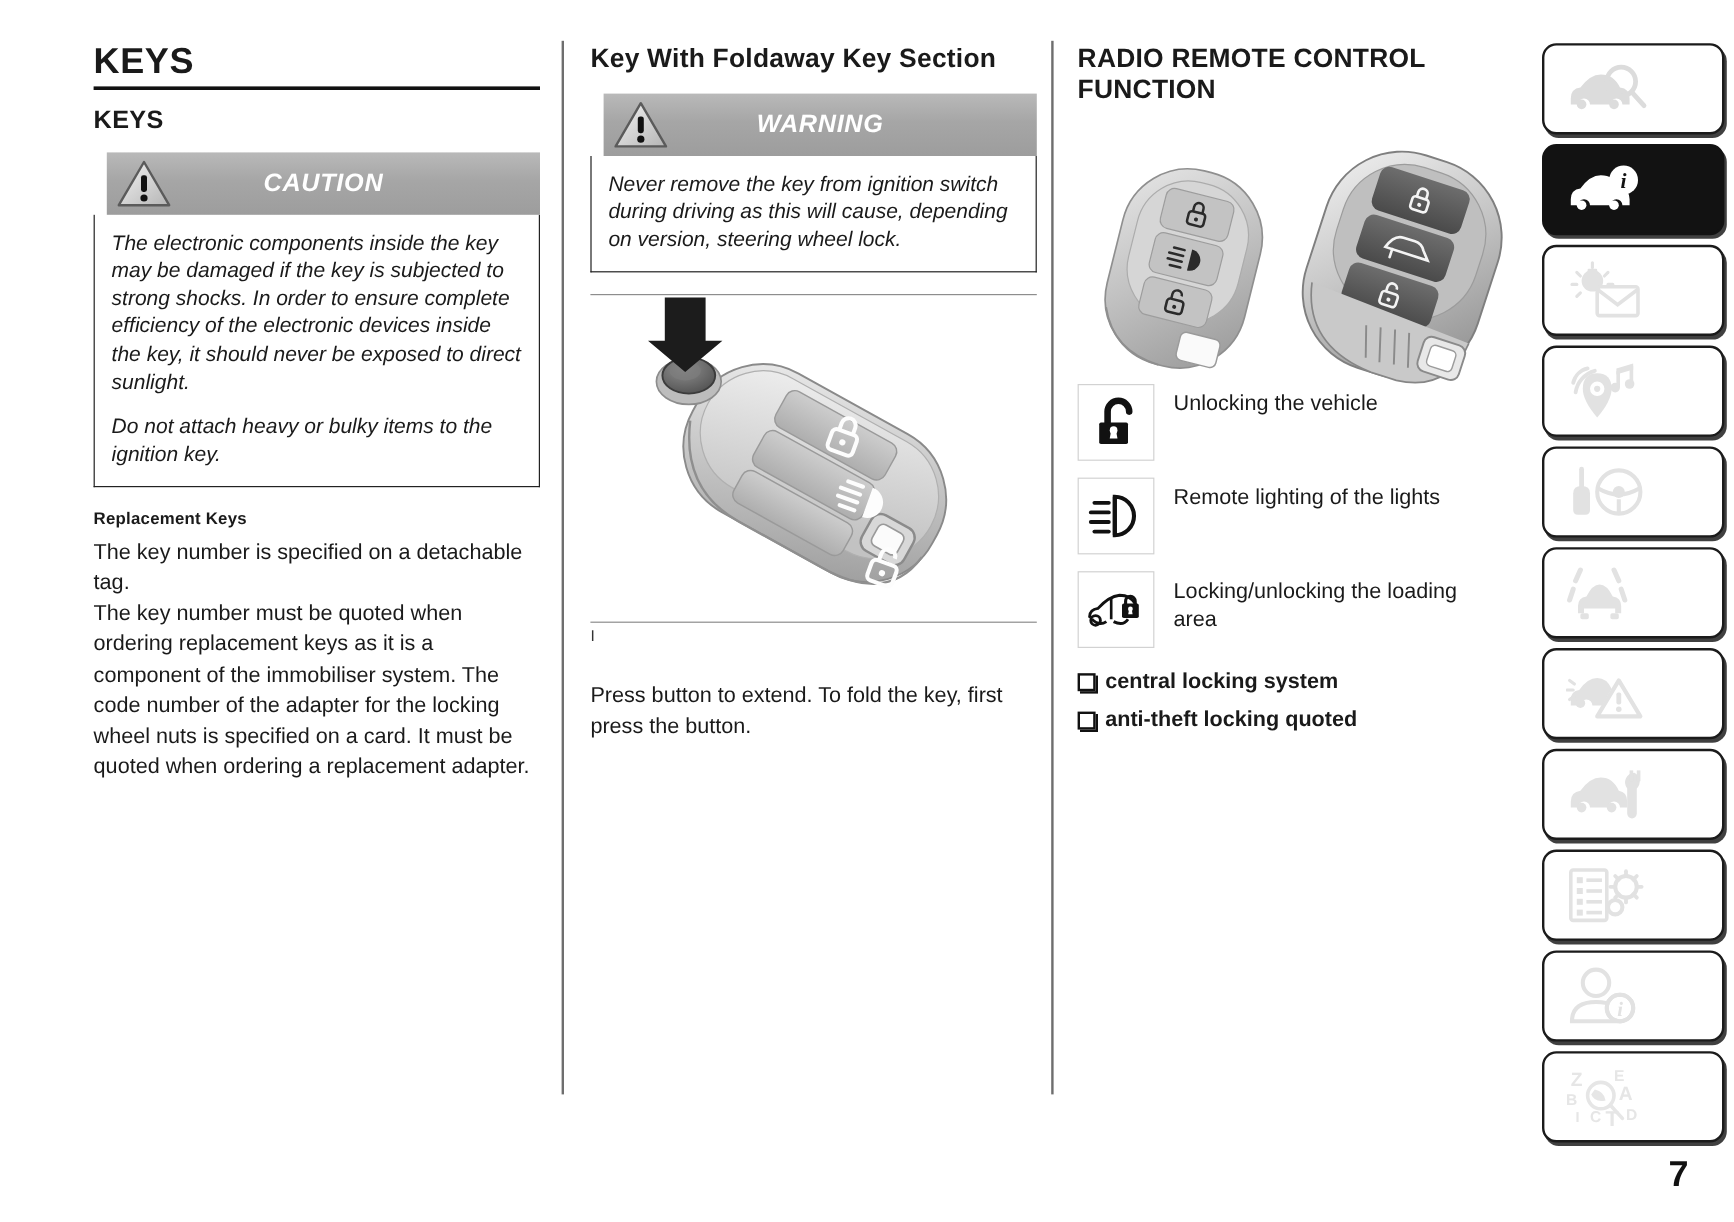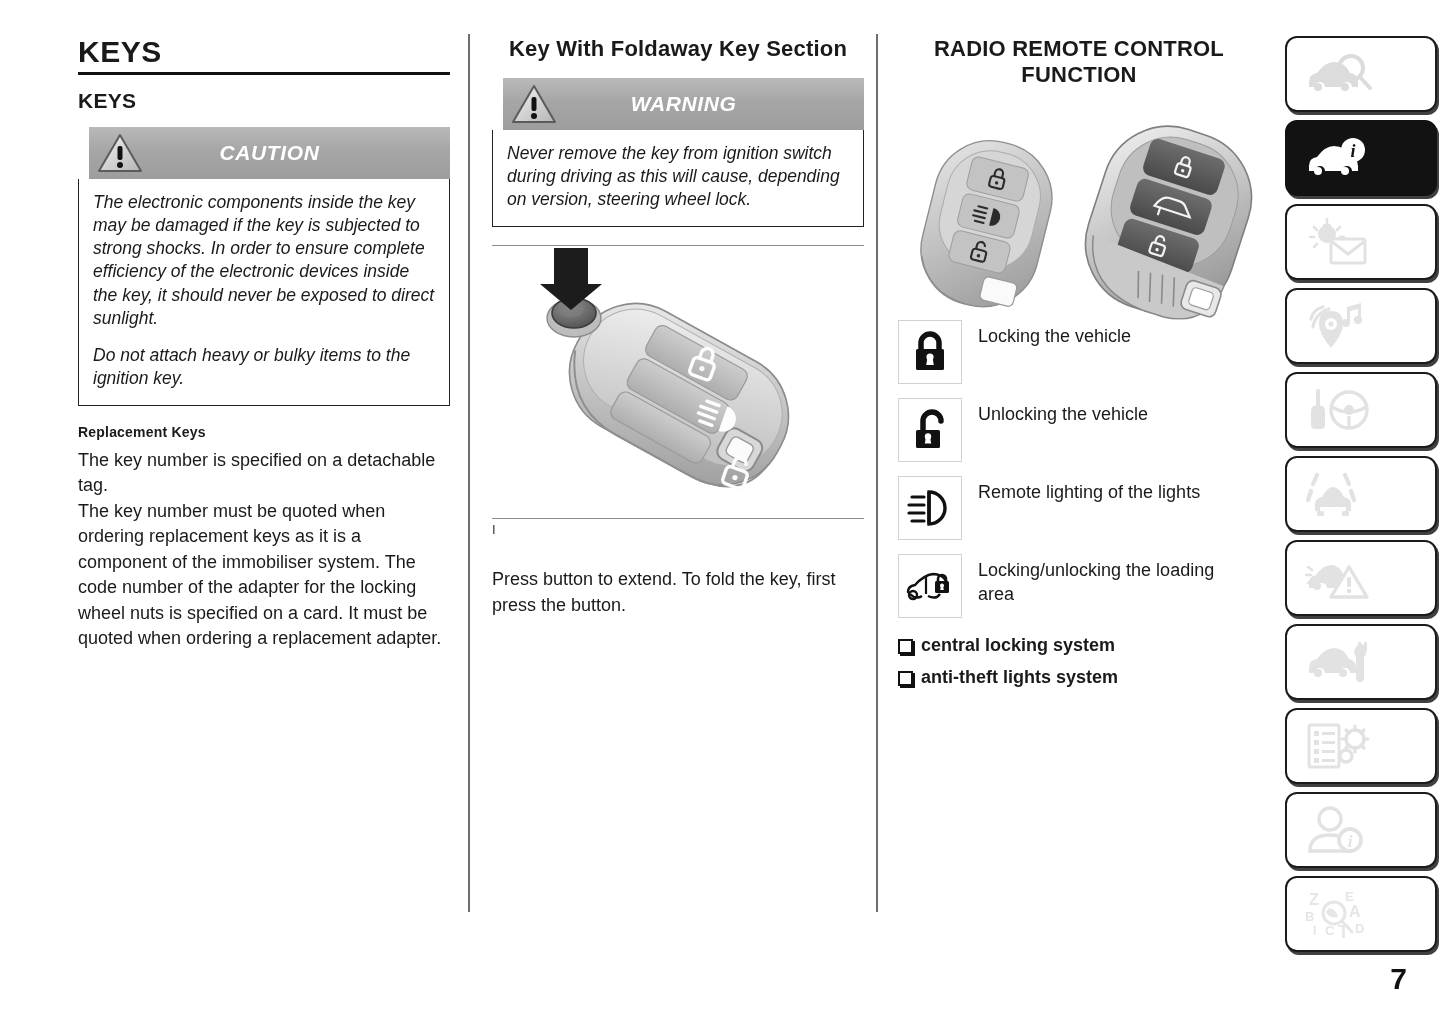--- a/index.html
+++ b/index.html
@@ -28,21 +28,20 @@
     font-size:30px;font-weight:bold;letter-spacing:0.5px;
     margin:0 0 4px 0;line-height:1.05;
   }
   .rule{border-bottom:3px solid #111;margin:2px 0 14px 0;}
   h2.section{
     font-size:21px;font-weight:bold;margin:0 0 14px 0;letter-spacing:0.3px;
   }
   h2.coltitle{
     font-size:22px;font-weight:bold;margin:0 0 16px 0;line-height:1.18;
     letter-spacing:0.2px;
-    text-align:center;
   }
   h3.sub{
     font-size:14px;font-weight:bold;margin:18px 0 8px 0;letter-spacing:0.2px;
   }
 
   
   .alert-bar{
     height:52px;position:relative;
     background:linear-gradient(to bottom,#b9b9b9 0%,#a6a6a6 45%,#9d9d9d 100%);
     display:flex;align-items:center;justify-content:center;margin-left:11px;
@@ -315,31 +314,20 @@
             <g transform="translate(85,130)">
               <rect x="-7" y="-2" width="14" height="11" rx="2.6"></rect>
                 <path d="M-4 -2 v-4 a4 4 0 0 1 8 0"></path>
               <circle cx="0" cy="4" r="1.7" fill="#f3f3f3" stroke="none"></circle>
             </g>
           </g>
         </g>
       </svg>
     </div>
 
-    <div class="legend-row">
-      <div class="legend-box">
-        <svg width="40" height="44" viewBox="0 0 40 44">
-          <path d="M11 19 v-6 a9 9 0 0 1 18 0 v6" fill="none" stroke="#111" stroke-width="5.5"></path>
-          <rect x="6" y="19" width="28" height="21" rx="1.5" fill="#111"></rect>
-          <circle cx="20" cy="27" r="3.6" fill="#fff"></circle>
-          <path d="M17.6 27 h4.8 l1.4 8 h-7.6 z" fill="#fff"></path>
-        </svg>
-      </div>
-      <div class="legend-text">Locking the vehicle</div>
-    </div>
 
     <div class="legend-row">
       <div class="legend-box">
         <svg width="40" height="44" viewBox="0 0 40 44">
           <path d="M13 22 v-9 a9 9 0 0 1 18 0" fill="none" stroke="#111" stroke-width="5.5" stroke-linecap="round"></path>
           <rect x="6" y="22" width="24" height="18" rx="1.5" fill="#111"></rect>
           <circle cx="18" cy="28.5" r="3.2" fill="#fff"></circle>
           <path d="M16 28.5 h4 l1.2 7 h-6.4 z" fill="#fff"></path>
         </svg>
       </div>
@@ -379,21 +367,21 @@
       <div class="legend-text">Locking/unlocking the loading area</div>
     </div>
 
 
     <div class="bullet-row">
       <span class="bullet-sq"></span>
       <span class="bullet-text">central locking system</span>
     </div>
     <div class="bullet-row">
       <span class="bullet-sq"></span>
-      <span class="bullet-text">anti-theft lights system</span>
+      <span class="bullet-text">anti-theft locking quoted</span>
     </div>
   </div>
 
   <div class="tab-rail">
 
     <div class="tab">
       <span>
         <svg width="68" height="48" viewBox="0 0 68 48">
           <g fill="#dcdcdc">
             <path d="M4 32 q0 -8 8 -9 q8 -11 17 -11 q11 0 16 11 q8 1 8 9 v5 h-6 a5 5 0 0 0 -10 0 h-17 a5 5 0 0 0 -10 0 h-6 z"></path>

